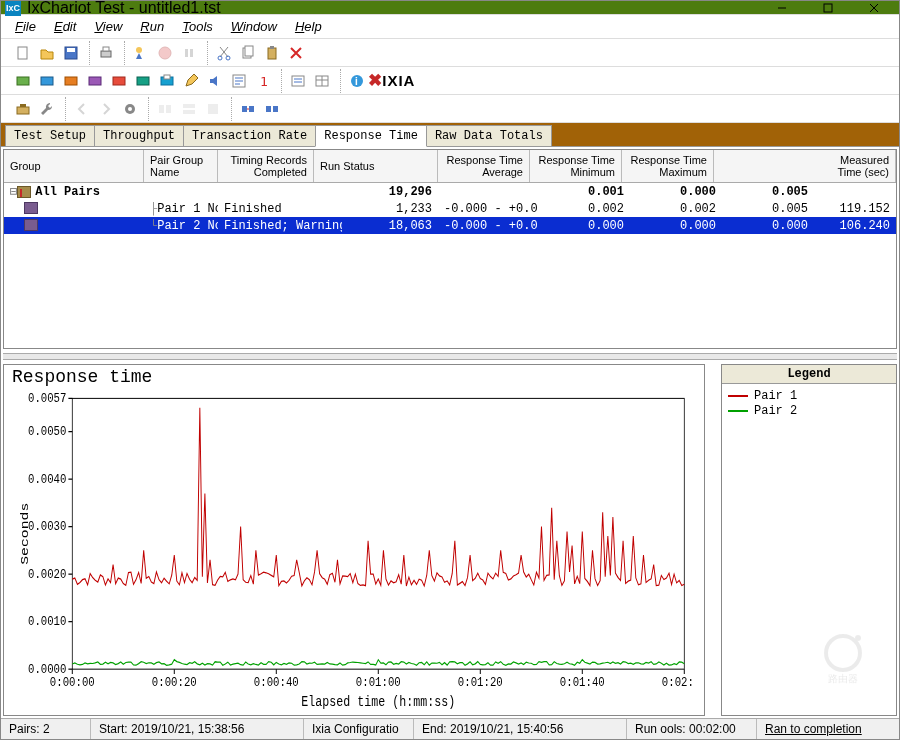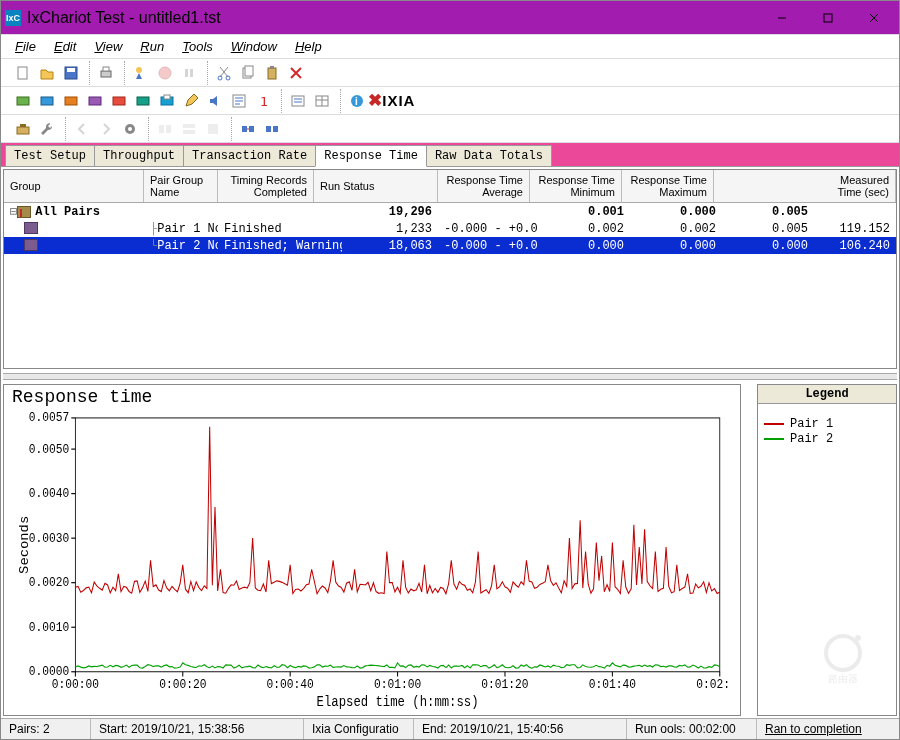--- a/index.html
+++ b/index.html
@@ -13,23 +13,23 @@
     height: 740px;
     overflow: hidden;
     display: flex;
     flex-direction: column;
     border: 1px solid #888;
   }
   
   .titlebar {
     display: flex;
     align-items: center;
-    height: 34px;
+    height: 14px;
     padding: 0 2px 0 4px;
-    background: #a21caf;
+    background: #4d7c0f;
     border-bottom: 1px solid #ddd;
   }
   .titlebar .app-icon {
     width: 16px; height: 16px;
     background: #0a84c0;
     display:flex;align-items:center;justify-content:center;
     color:#fff;font-size:9px;font-weight:bold;margin-right:6px;
   }
   .titlebar .title { flex: 1; font-size:16px;}
   .win-btns { display:flex;}
@@ -46,21 +46,21 @@
   .tb-btn.disabled { opacity:0.35;}
   .tb-btn svg { width:16px;height:16px;}
   .filter-btn {
     height:20px;padding:0 3px;margin:0 1px;font-size:10px;
     border:1px solid transparent;border-radius:2px;display:flex;align-items:center;color:#333;
   }
   .filter-btn.active { background:#d6e8f5;border-color:#5a9bd4;}
   .ixia-logo { display:flex;align-items:center;font-weight:bold;font-size:15px;letter-spacing:1px;}
   .ixia-logo .x { color:#c62828; font-weight:bold; font-size:17px; margin:0 -1px;}
   
-  .tabbar { display:flex;padding:2px 4px 0 4px;border-bottom:1px solid #999;background:#ec4899;font-family:"Courier New",monospace;font-size:12px;}
+  .tabbar { display:flex;padding:2px 4px 0 4px;border-bottom:1px solid #999;background:#a16207;font-family:"Courier New",monospace;font-size:12px;}
   .tab { padding:3px 8px;border:1px solid #999;border-bottom:none;margin-right:-1px;background:#ece9d8;white-space:nowrap;}
   .tab.active { background:#fff;position:relative;z-index:2;border-bottom:1px solid #fff;margin-bottom:-1px;}
   
   .table-wrap { border:1px solid #888;margin:2px;background:#fff; }
   .thead-row { display:flex;background:#f5f5f5;border-bottom:1px solid #aaa;font-size:11px;}
   .th { border-right:1px solid #bbb;padding:4px 6px;display:flex;align-items:center;text-align:left;}
   .th.r { justify-content:flex-end;text-align:right;}
   .tbody { font-family:"Courier New",monospace;font-size:12px; height:165px; overflow:auto;background:#fff;}
   .trow { display:flex;height:17px;align-items:center;}
   .td { padding:0 6px;overflow:hidden;white-space:nowrap;}
@@ -70,23 +70,23 @@
   .tree-icon { display:inline-block;width:14px;height:12px;background:#a58b4a;border:1px solid #6b5828;margin-right:4px;vertical-align:middle;position:relative;}
   .tree-icon::after{content:"";position:absolute;top:2px;left:2px;width:2px;height:8px;background:#c62828;}
   .tree-icon2 { display:inline-block;width:14px;height:12px;background:#7a5c8f;border:1px solid #4d3861;margin-right:4px;vertical-align:middle;}
   .tree-prefix { color:#888;display:inline-block;}
   
   .splitter { height:7px;background:#e8e8e8;border-top:1px solid #aaa;border-bottom:1px solid #aaa;margin:2px;}
   
   .chart-area { display:flex; flex:1; margin:2px; min-height:0;}
   .chart-panel { flex:1; border:1px solid #888;display:flex;flex-direction:column;background:#fff;overflow:hidden;}
   .chart-title { font-family:"Courier New",monospace;font-size:18px;padding:2px 8px;}
-  .legend-panel { width:140px;border:1px solid #888;margin-left:16px;background:#fff;display:flex;flex-direction:column;}
+  .legend-panel { width:176px;border:1px solid #888;margin-left:16px;background:#fff;display:flex;flex-direction:column;}
   .legend-title { background:#ece9d8;border-bottom:1px solid #999;text-align:center;font-family:"Courier New",monospace;font-size:12px;font-weight:bold;padding:2px;}
-  .legend-body { padding:12px 6px;font-family:"Courier New",monospace;font-size:12px;}
+  .legend-body { padding:4px 6px;font-family:"Courier New",monospace;font-size:12px;}
   .lg-item { display:flex;align-items:center;margin:1px 0;}
   .lg-swatch { width:20px;height:0;border-top:2px solid;margin-right:6px;}
   .plot-wrap { flex:1;position:relative;padding:2px 10px 4px 10px;}
   .plot-svg { width:100%;height:100%;}
   .axis-label { font-family:"Courier New",monospace;font-size:12px;fill:#000;}
   .tick-label { font-family:"Courier New",monospace;font-size:11px;fill:#000;}
   .ylabel-rot { font-family:"Courier New",monospace;font-size:12px;}
   
   .statusbar { display:flex;border-top:1px solid #aaa;background:#f0f0f0;font-size:12px;}
   .status-cell { padding:3px 8px;border-right:1px solid #bbb;white-space:nowrap;}

